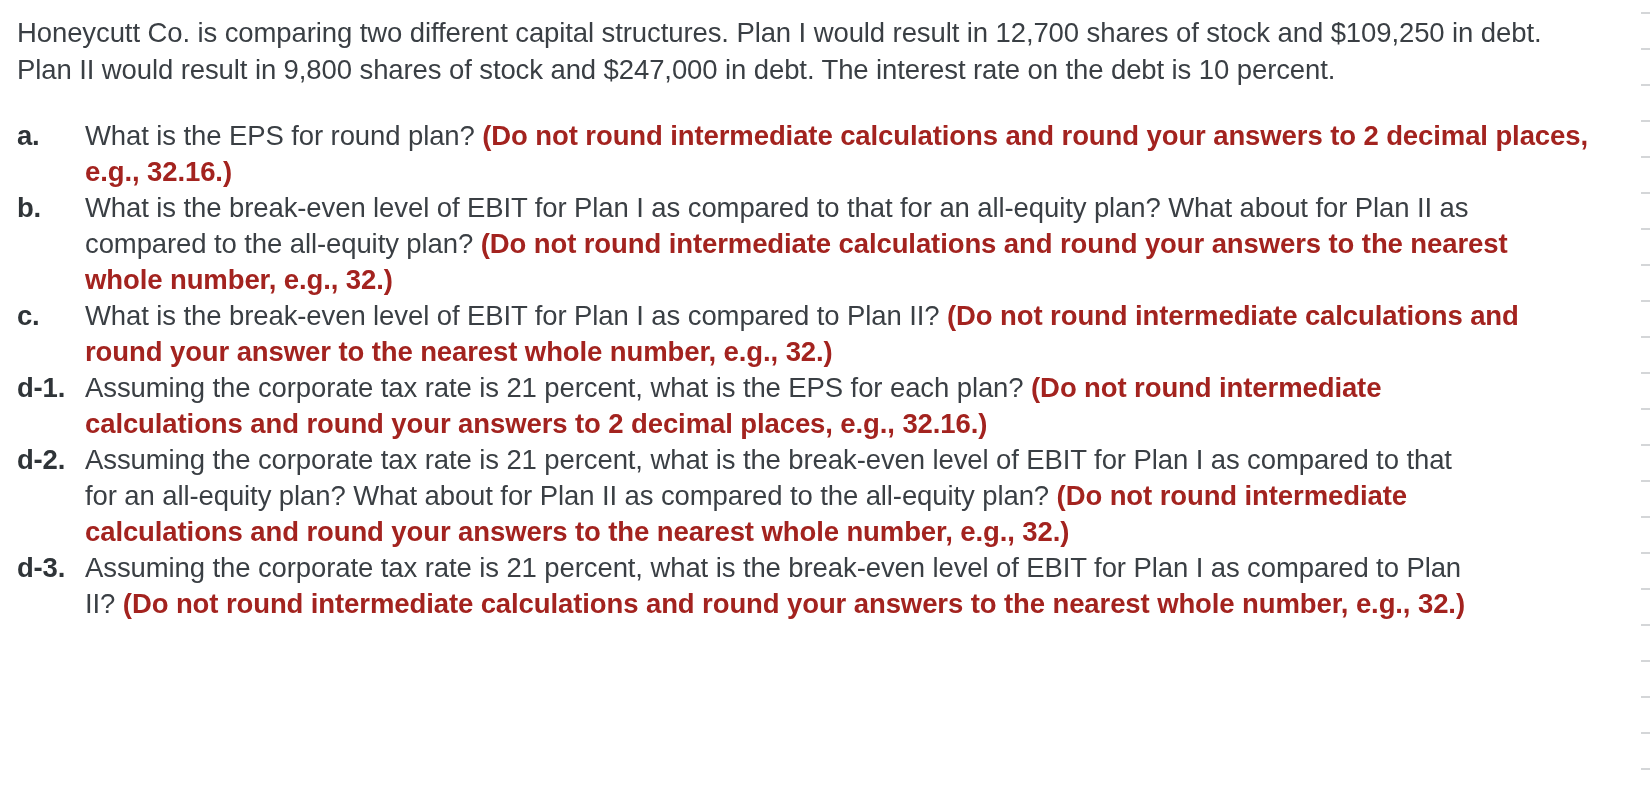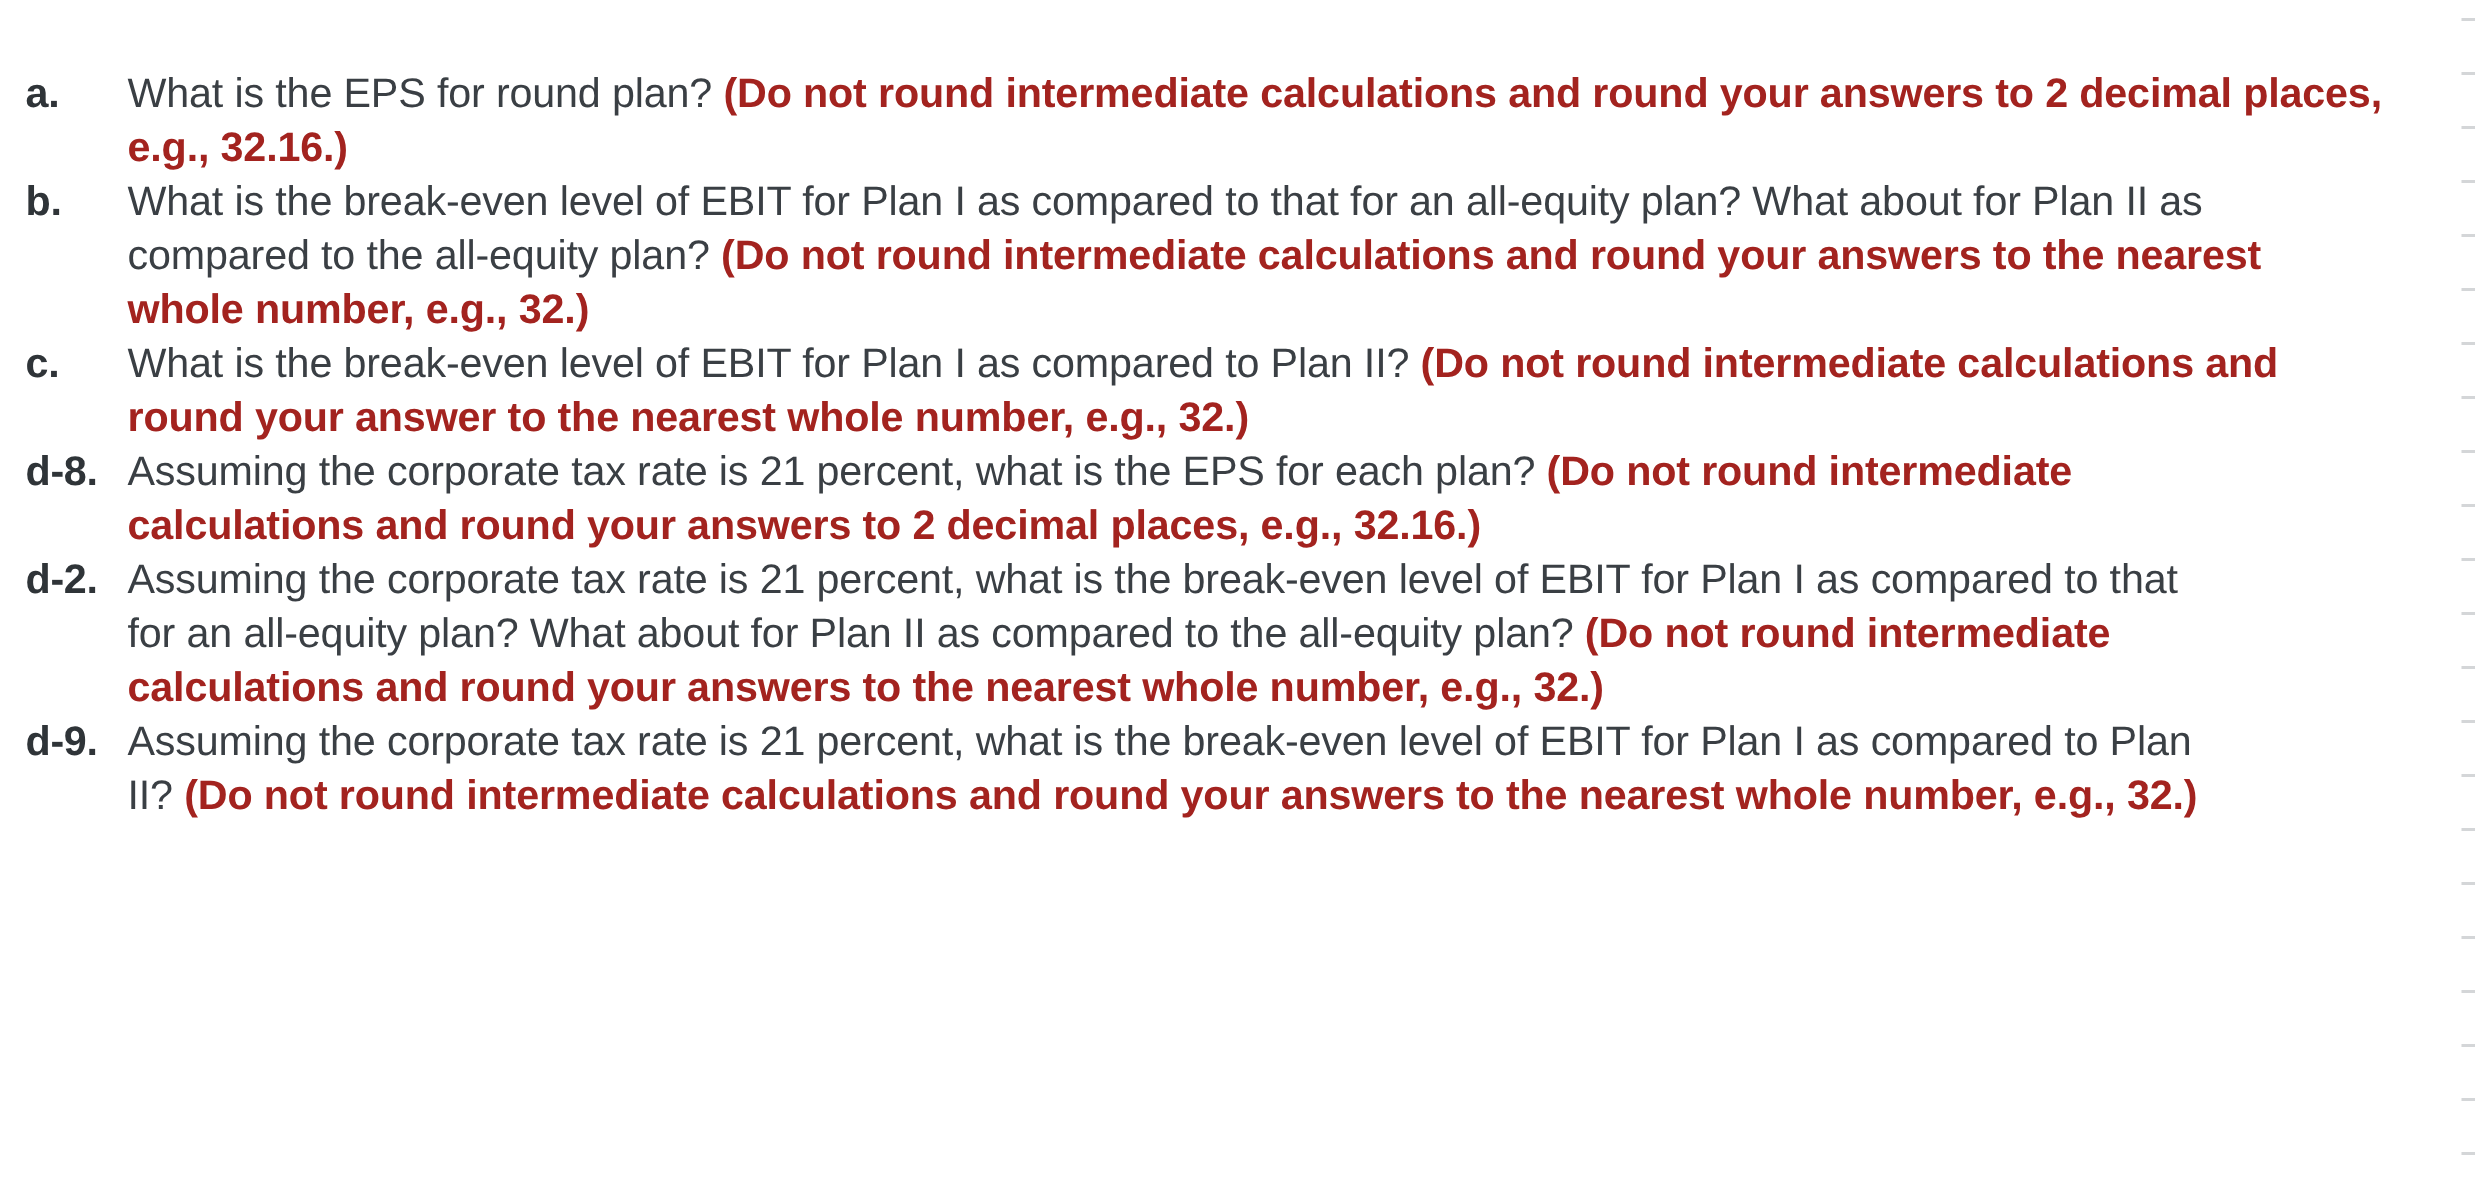--- a/index.html
+++ b/index.html
@@ -96,50 +96,51 @@
     height: 2px;
     background: #d4d6d8;
     display: block;
   }
 </style>
 </head>
 <body>
 
 <div class="page">
 
+  <p class="intro">Honeycutt Co. is comparing two different capital structures. Plan I would result in 12,700 shares of stock and $109,250 in debt. Plan II would result in 9,800 shares of stock and $247,000 in debt. The interest rate on the debt is 10 percent.</p>
 
   <ul class="qlist">
 
     <li class="qrow">
       <span class="qlabel">a.</span>
       <span class="qtext w-a"><span>What is the EPS for round plan? </span><span class="hint">(Do not round intermediate calculations and round your answers to 2 decimal places, e.g., 32.16.)</span></span>
     </li>
 
     <li class="qrow">
       <span class="qlabel">b.</span>
       <span class="qtext w-b"><span>What is the break-even level of EBIT for Plan I as compared to that for an all-equity plan? What about for Plan II as compared to the all-equity plan? </span><span class="hint">(Do not round intermediate calculations and round your answers to the nearest whole number, e.g., 32.)</span></span>
     </li>
 
     <li class="qrow">
       <span class="qlabel">c.</span>
       <span class="qtext w-c"><span>What is the break-even level of EBIT for Plan I as compared to Plan II? </span><span class="hint">(Do not round intermediate calculations and round your answer to the nearest whole number, e.g., 32.)</span></span>
     </li>
 
     <li class="qrow">
-      <span class="qlabel">d-8.</span>
+      <span class="qlabel">d-1.</span>
       <span class="qtext w-d1"><span>Assuming the corporate tax rate is 21 percent, what is the EPS for each plan? </span><span class="hint">(Do not round intermediate calculations and round your answers to 2 decimal places, e.g., 32.16.)</span></span>
     </li>
 
     <li class="qrow">
       <span class="qlabel">d-2.</span>
       <span class="qtext w-d2"><span>Assuming the corporate tax rate is 21 percent, what is the break-even level of EBIT for Plan I as compared to that for an all-equity plan? What about for Plan II as compared to the all-equity plan? </span><span class="hint">(Do not round intermediate calculations and round your answers to the nearest whole number, e.g., 32.)</span></span>
     </li>
 
     <li class="qrow">
-      <span class="qlabel">d-9.</span>
+      <span class="qlabel">d-3.</span>
       <span class="qtext w-d3"><span>Assuming the corporate tax rate is 21 percent, what is the break-even level of EBIT for Plan I as compared to Plan II? </span><span class="hint">(Do not round intermediate calculations and round your answers to the nearest whole number, e.g., 32.)</span></span>
     </li>
 
   </ul>
 
   <div class="edge-marks" id="edge-marks">
       <i style="top: 12px;"></i>
       <i style="top: 48px;"></i>
       <i style="top: 84px;"></i>
       <i style="top: 120px;"></i>

